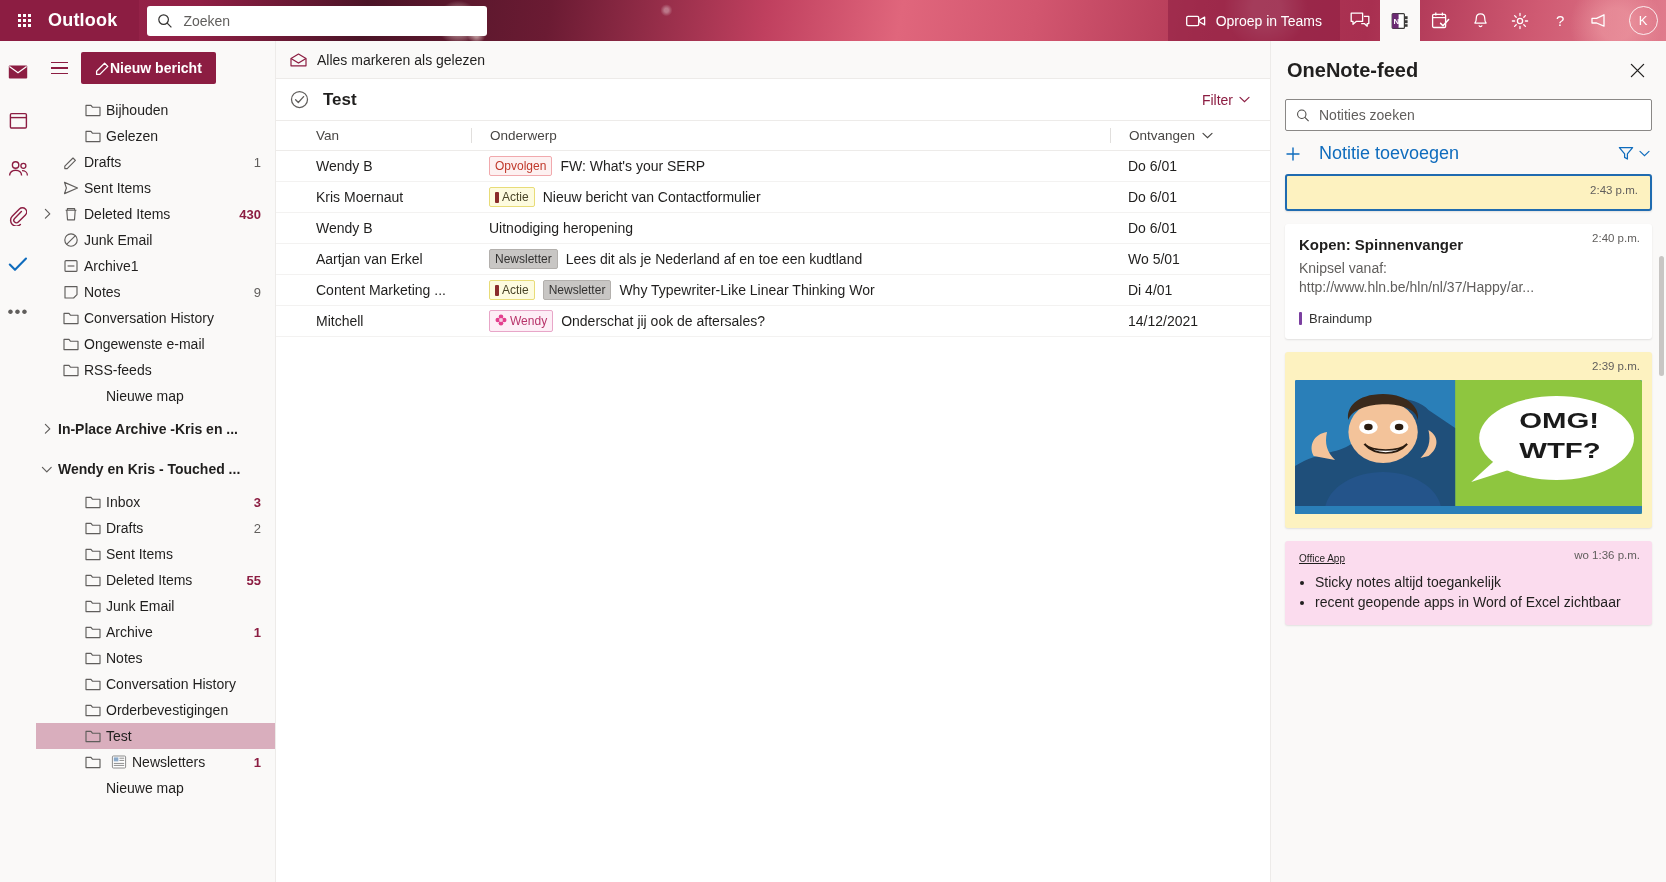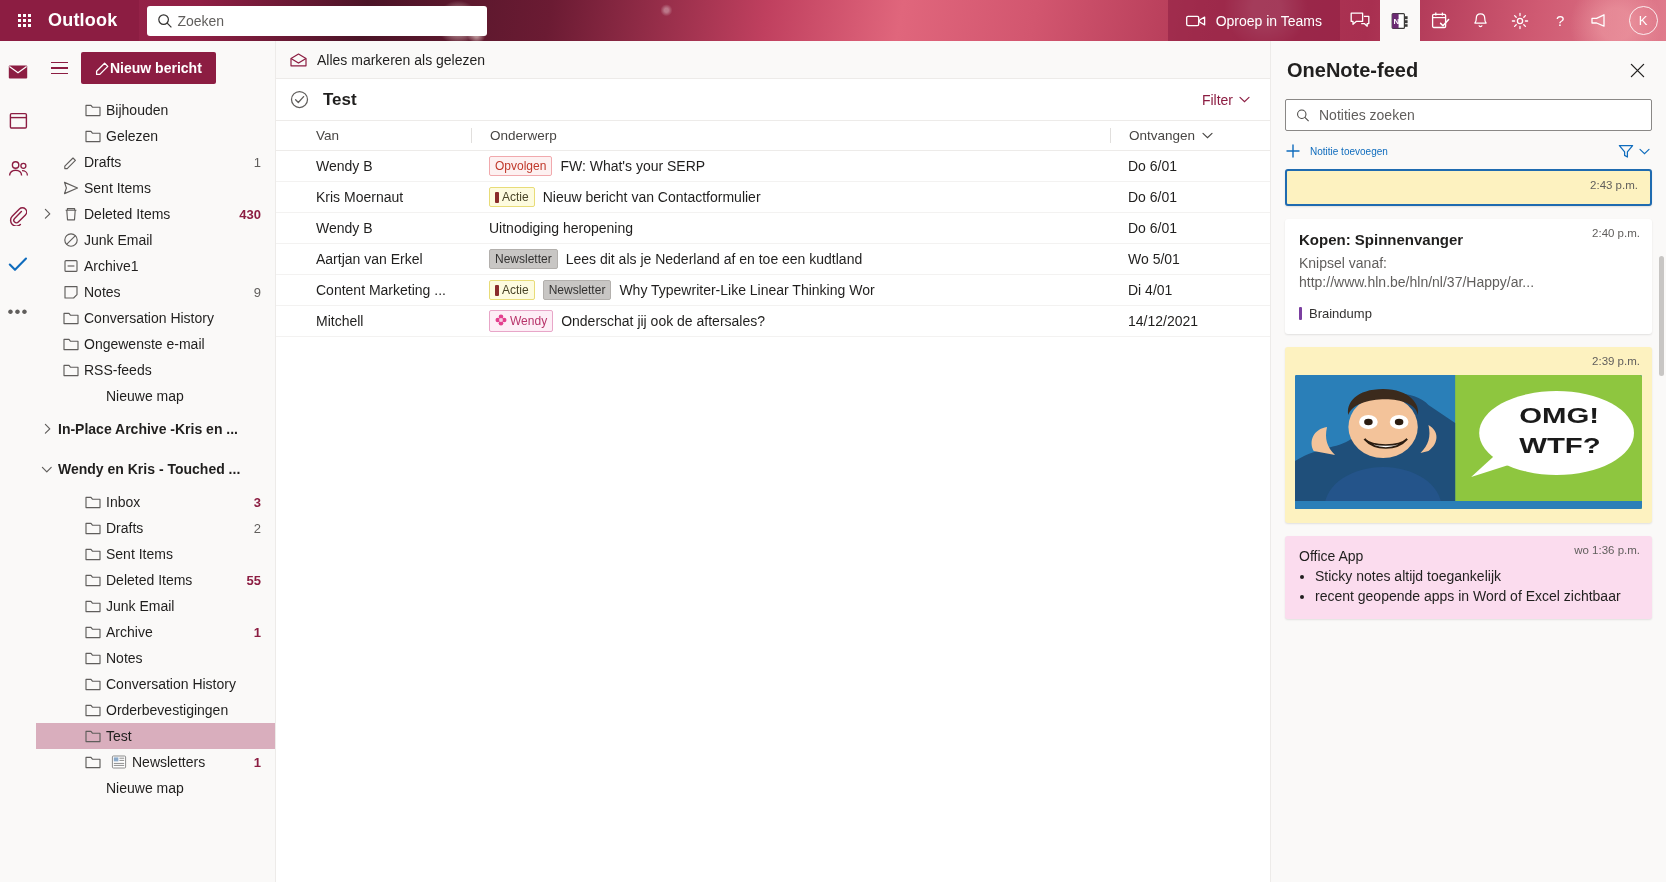--- a/index.html
+++ b/index.html
@@ -34,21 +34,21 @@
   .tb-left { position:relative; display:flex; align-items:center; height:100%;
     background:#8c1d42; padding-right:0; z-index:2; }
   .waffle { width:48px; height:41px; display:flex; align-items:center; justify-content:center; cursor:pointer; }
   .waffle-grid { display:grid; grid-template-columns:repeat(3,3px); grid-template-rows:repeat(3,3px); gap:2px; }
   .waffle-grid i { background:#fff; width:3px; height:3px; display:block; }
   .brand { color:#fff; font-size:18px; font-weight:600; letter-spacing:.2px; padding-right:22px; }
   .tb-spacer { flex:1; }
   .searchwrap { position:relative; z-index:2; width:340px; margin-left:8px; }
   .searchbox {
     height:30px; background:#fff; border-radius:3px; display:flex; align-items:center;
-    padding:8px 10px; gap:4px;
+    padding:8px 10px; gap:10px;
   }
   .searchbox svg { flex:0 0 16px; }
   .searchbox input {
     border:0; outline:0; font-family:inherit; font-size:14px; width:100%;
     color:#323130; background:transparent;
   }
   .searchbox input::placeholder { color:#605e5c; }
   .tb-right { position:relative; z-index:2; display:flex; align-items:center; height:100%; }
   .teams-call {
     display:flex; align-items:center; gap:10px; height:41px; padding:0 18px;
@@ -162,38 +162,38 @@
   .on-close { margin-left:auto; cursor:pointer; color:#201f1e; font-size:18px; line-height:1;
     width:26px;height:26px;display:flex;align-items:center;justify-content:center; }
   .on-search {
     margin:6px 14px 0 14px; height:32px; border:1px solid #8a8886; border-radius:2px;
     background:#fff; display:flex; align-items:center; gap:9px; padding:0 10px;
   }
   .on-search input { border:0;outline:0;font-family:inherit;font-size:14px;width:100%;
     background:transparent;color:#323130; }
   .on-search input::placeholder { color:#605e5c; }
   .on-actions { display:flex; align-items:center; padding:12px 16px 10px 14px; }
-  .add-note { display:flex;align-items:center;gap:9px;color:#0f6cbd;font-size:10px;cursor:pointer; }
+  .add-note { display:flex;align-items:center;gap:18px;color:#0f6cbd;font-size:18px;cursor:pointer; }
   .on-filter { margin-left:auto; display:flex; align-items:center; gap:5px; color:#0f6cbd; cursor:pointer; }
 
   .feed { flex:1; overflow:hidden; padding:0 14px 10px 14px; display:flex; flex-direction:column; gap:13px; }
   .card { border-radius:3px; position:relative; box-shadow:0 1px 2px rgba(0,0,0,.10); padding:12px 14px 13px 14px; }
   .card.yellow { background:#fdf2c0; }
   .card.yellow2 { background:#fdf2c0; padding:10px 10px 14px 10px; }
   .card.white { background:#fff; }
   .card.pink { background:#fbdcee; }
   .card.selected { border:2px solid #1f6bb0; padding:10px 12px 11px 12px; }
   .card-time { position:absolute; top:8px; right:12px; font-size:11.5px; color:#605e5c; }
   .card ul { margin:0 0 0 16px; padding:0; }
   .card li { font-size:14px; line-height:20px; color:#201f1e; margin:0; }
   .card-title { font-size:15px; font-weight:600; color:#201f1e; margin-bottom:6px; }
   .card-sub { font-size:14px; line-height:19px; color:#605e5c; }
   .card-tag { display:flex; align-items:center; gap:7px; margin-top:14px; font-size:13px; color:#323130; }
   .tag-bar { width:3px; height:13px; background:#7b3fa0; border-radius:1px; display:inline-block; }
-  .card-plain { font-size:14px; color:#201f1e; margin-bottom:2px; }
+  .card-plain { font-size:10px; color:#201f1e; margin-bottom:8px;text-decoration:underline; }
   .comic { width:100%; height:134px; border-radius:2px; position:relative; overflow:hidden;
     background:#2f8ec4; }
   .scrollbar {
     position:absolute; right:2px; top:215px; width:5px; height:120px; background:#c8c6c4;
     border-radius:3px;
   }
 </style>
 </head>
 <body>
 

